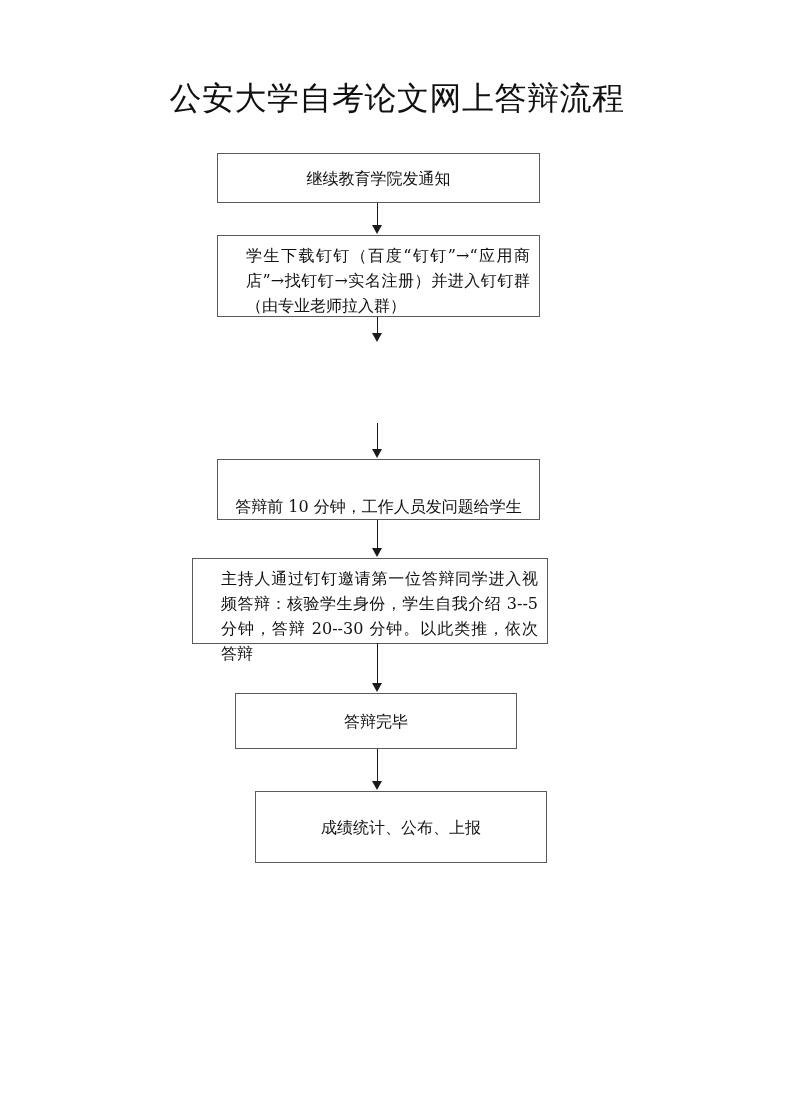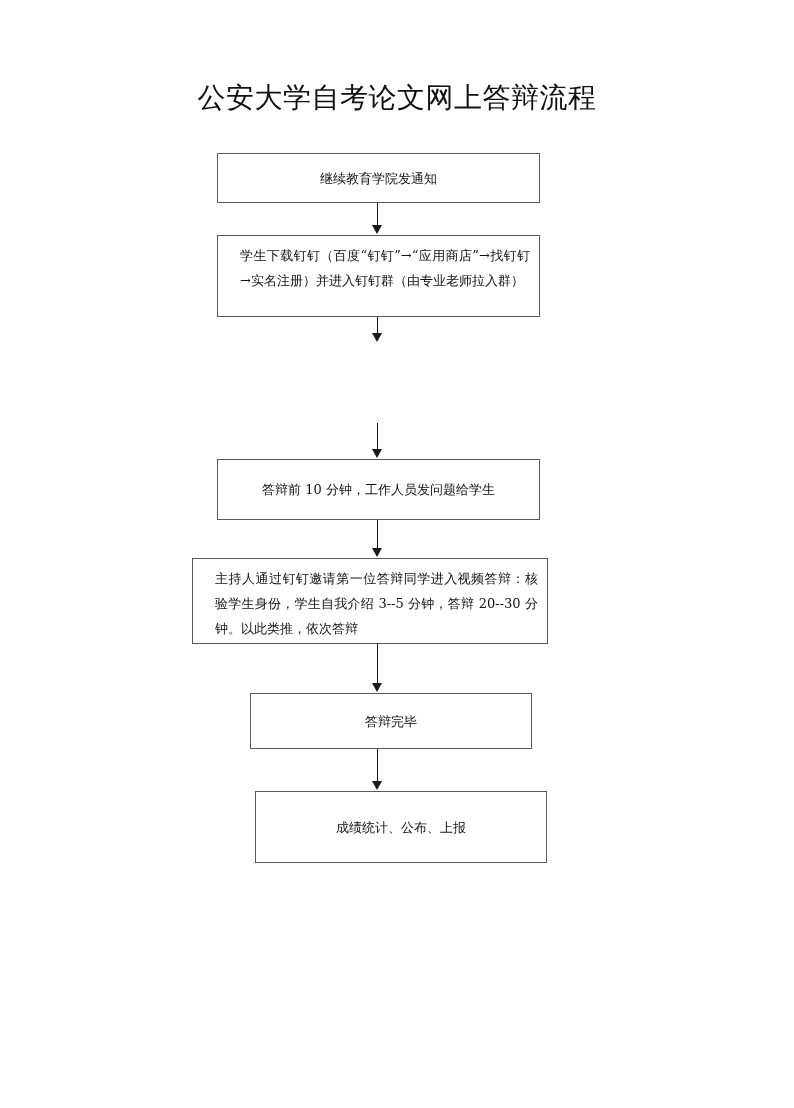--- a/index.html
+++ b/index.html
@@ -24,52 +24,52 @@
   }
 
   
   .doc-title {
     position: absolute;
     left: 0;
     top: 78px;
     width: 794px;
     text-align: center;
     font-family: "DejaVu Serif", "Liberation Serif", serif;
-    font-size: 28px;
+    font-size: 32px;
     line-height: 40px;
     letter-spacing: 0.5px;
     color: #111111;
     white-space: nowrap;
   }
 
   
   .flow-box {
     position: absolute;
     box-sizing: border-box;
     border: 1px solid #5a5a5a;
     background: #ffffff;
     font-family: "DejaVu Serif", "Liberation Serif", serif;
-    font-size: 13px;
+    font-size: 16px;
     line-height: 25px;
     color: #111111;
   }
   .flow-box .box-text {
     display: block;
     white-space: pre-wrap;
   }
   
   .flow-box.center {
     display: flex;
     align-items: center;
     justify-content: center;
     text-align: center;
   }
   
   .flow-box.para {
-    padding: 7px 9px 7px 22px;
+    padding: 7px 9px 7px 28px;
     text-align: justify;
   }
 
   
   .connector {
     position: absolute;
     width: 16px;
   }
   .connector .stem {
     position: absolute;
@@ -112,39 +112,39 @@
     <span class="stem" style="height:17px;"></span>
     <span class="head" style="top:16px;"></span>
   </div>
 
 
   <div class="connector" style="left:370px; top:423px; height:36px;">
     <span class="stem" style="height:27px;"></span>
     <span class="head" style="top:26px;"></span>
   </div>
 
-  <div class="flow-box center" style="left:217px; top:459px; width:323px; height:61px;">
+  <div class="flow-box center" style="left:217px; top:459px; width:323px; height:61px;align-items:flex-end;">
     <span class="box-text">答辩前 10 分钟，工作人员发问题给学生</span>
   </div>
 
   <div class="connector" style="left:370px; top:520px; height:38px;">
     <span class="stem" style="height:29px;"></span>
     <span class="head" style="top:28px;"></span>
   </div>
 
   <div class="flow-box para" style="left:192px; top:558px; width:356px; height:86px;">
     <span class="box-text">主持人通过钉钉邀请第一位答辩同学进入视频答辩：核验学生身份，学生自我介绍 3--5 分钟，答辩 20--30 分钟。以此类推，依次答辩</span>
   </div>
 
   <div class="connector" style="left:370px; top:643px; height:50px;">
     <span class="stem" style="height:41px;"></span>
     <span class="head" style="top:40px;"></span>
   </div>
 
-  <div class="flow-box center" style="left:250px; top:693px; width:282px; height:56px;">
+  <div class="flow-box center" style="left:235px; top:693px; width:282px; height:56px;">
     <span class="box-text">答辩完毕</span>
   </div>
 
   <div class="connector" style="left:370px; top:749px; height:42px;">
     <span class="stem" style="height:33px;"></span>
     <span class="head" style="top:32px;"></span>
   </div>
 
   <div class="flow-box center" style="left:235px; top:791px; width:292px; height:72px;margin-left:20px;">
     <span class="box-text">成绩统计、公布、上报</span>

